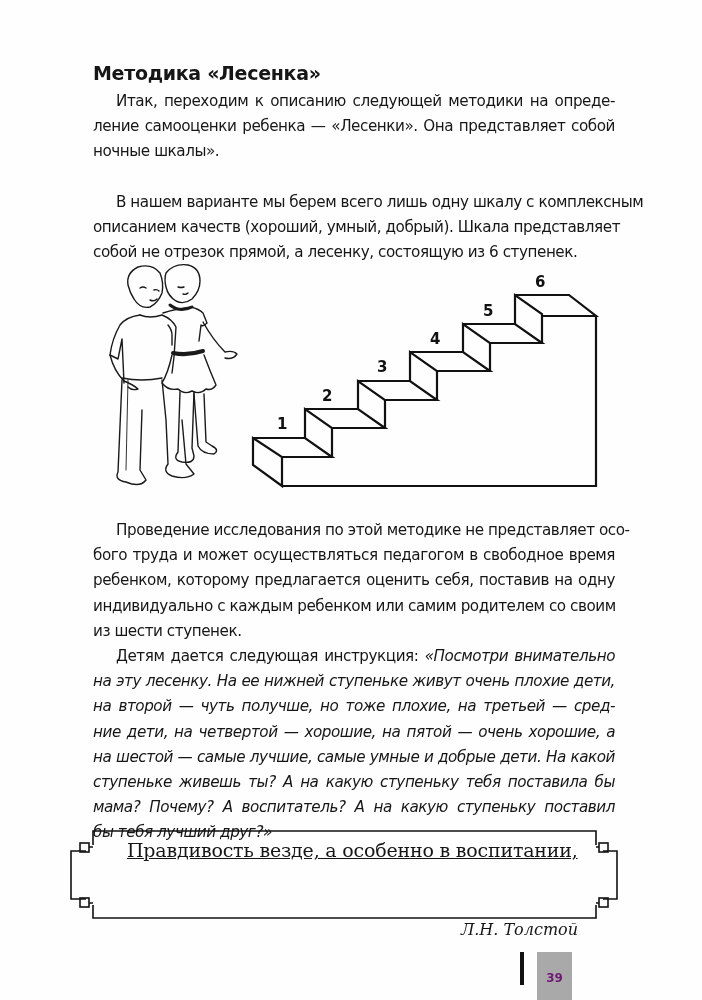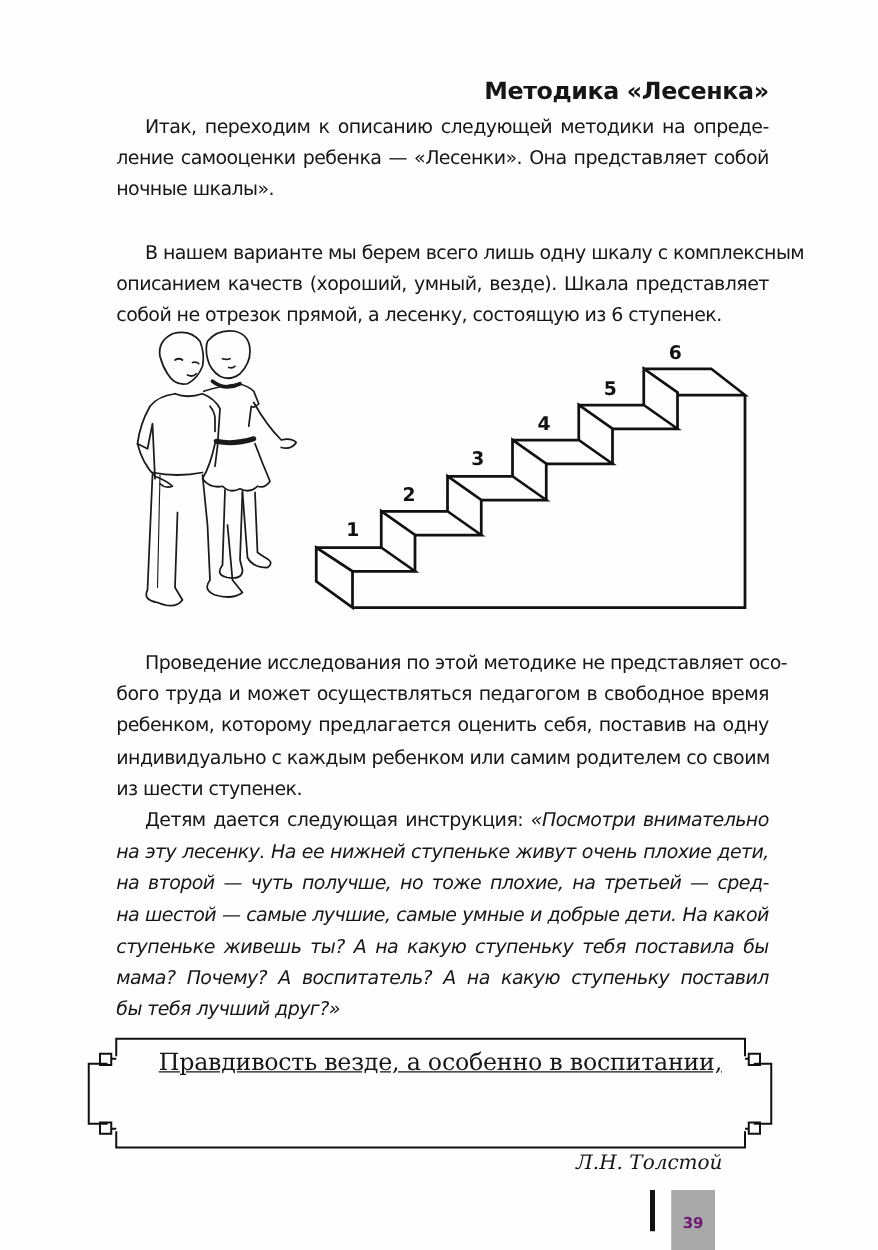--- a/index.html
+++ b/index.html
@@ -1,20 +1,20 @@
 <!DOCTYPE html>
 <html><head>
 <meta charset="utf-8">
 <style>
   html, body { margin: 0; padding: 0; background: #fff; }
   body { width: 702px; height: 1000px; position: relative; overflow: hidden; color: #161616; }
   .page { position: absolute; left: 0; top: 0; width: 702px; height: 1000px; background: #fefefe; }
   .title {
     position: absolute; left: 93px; width: 522px; top: 60px;
-    text-align: right; font-family: "DejaVu Sans", sans-serif; font-weight: bold;
+    text-align: left; font-family: "DejaVu Sans", sans-serif; font-weight: bold;
     font-size: 19px; letter-spacing: -0.3px; line-height: 26px;
   }
   .para {
     position: absolute; left: 93px; width: 522px;
     font-family: "DejaVu Sans", sans-serif; font-size: 15.2px; line-height: 25.2px;
     letter-spacing: -0.45px; text-align: justify; margin: 0;
   }
   .para .line { display: block; white-space: nowrap; text-align-last: justify; text-align: justify; }
   .para .line.last { text-align-last: left; }
   .para .line.indent { padding-left: 23px; }
@@ -46,21 +46,21 @@
   <div class="title">Методика «Лесенка»</div>
 
   <div class="para" style="top:89px;">
     <span class="line indent">Итак, переходим к описанию следующей методики на опреде-</span>
     <span class="line">ление самооценки ребенка — «Лесенки». Она представляет собой</span>
     <span class="line last">ночные шкалы».</span>
   </div>
 
   <div class="para" style="top:190px;">
     <span class="line indent">В нашем варианте мы берем всего лишь одну шкалу с комплексным</span>
-    <span class="line">описанием качеств (хороший, умный, везде). Шкала представляет</span>
+    <span class="line">описанием качеств (хороший, умный, добрый). Шкала представляет</span>
     <span class="line last">собой не отрезок прямой, а лесенку, состоящую из 6 ступенек.</span>
   </div>
 
   <svg class="illus" viewBox="90 255 530 250">
 
     <g fill="none" stroke="#1a1a1a" stroke-width="1.4" stroke-linejoin="round" stroke-linecap="round">
 
       <path d="M166 273 q8 -10 22 -8 q12 3 12 16 q0 10 -8 18 q-8 6 -16 2 q-8 -5 -10 -14 q-2 -8 0 -14z"></path>
       <path d="M178 287 q3 1 6 0 M183 294 q3 1 5 -1"></path>
 
@@ -135,20 +135,21 @@
     <span class="line">бого труда и может осуществляться педагогом в свободное время</span>
     <span class="line">ребенком, которому предлагается оценить себя, поставив на одну</span>
     <span class="line">индивидуально с каждым ребенком или самим родителем со своим</span>
     <span class="line last">из шести ступенек.</span>
   </div>
 
   <div class="para" style="top:644px;">
     <span class="line indent"><span>Детям дается следующая инструкция: </span><span class="it">«Посмотри внимательно</span></span>
     <span class="line it">на эту лесенку. На ее нижней ступеньке живут очень плохие дети,</span>
     <span class="line it">на второй — чуть получше, но тоже плохие, на третьей — сред-</span>
+    <span class="line it">ние дети, на четвертой — хорошие, на пятой — очень хорошие, а</span>
     <span class="line it">на шестой — самые лучшие, самые умные и добрые дети. На какой</span>
     <span class="line it">ступеньке живешь ты? А на какую ступеньку тебя поставила бы</span>
     <span class="line it">мама? Почему? А воспитатель? А на какую ступеньку поставил</span>
     <span class="line it last">бы тебя лучший друг?»</span>
   </div>
 
   <svg class="quote-box" viewBox="62 826 564 96">
     <g fill="none" stroke="#111" stroke-width="1.6">
 
       <path d="M93 845 L93 831 L596 831 L596 845"></path>

